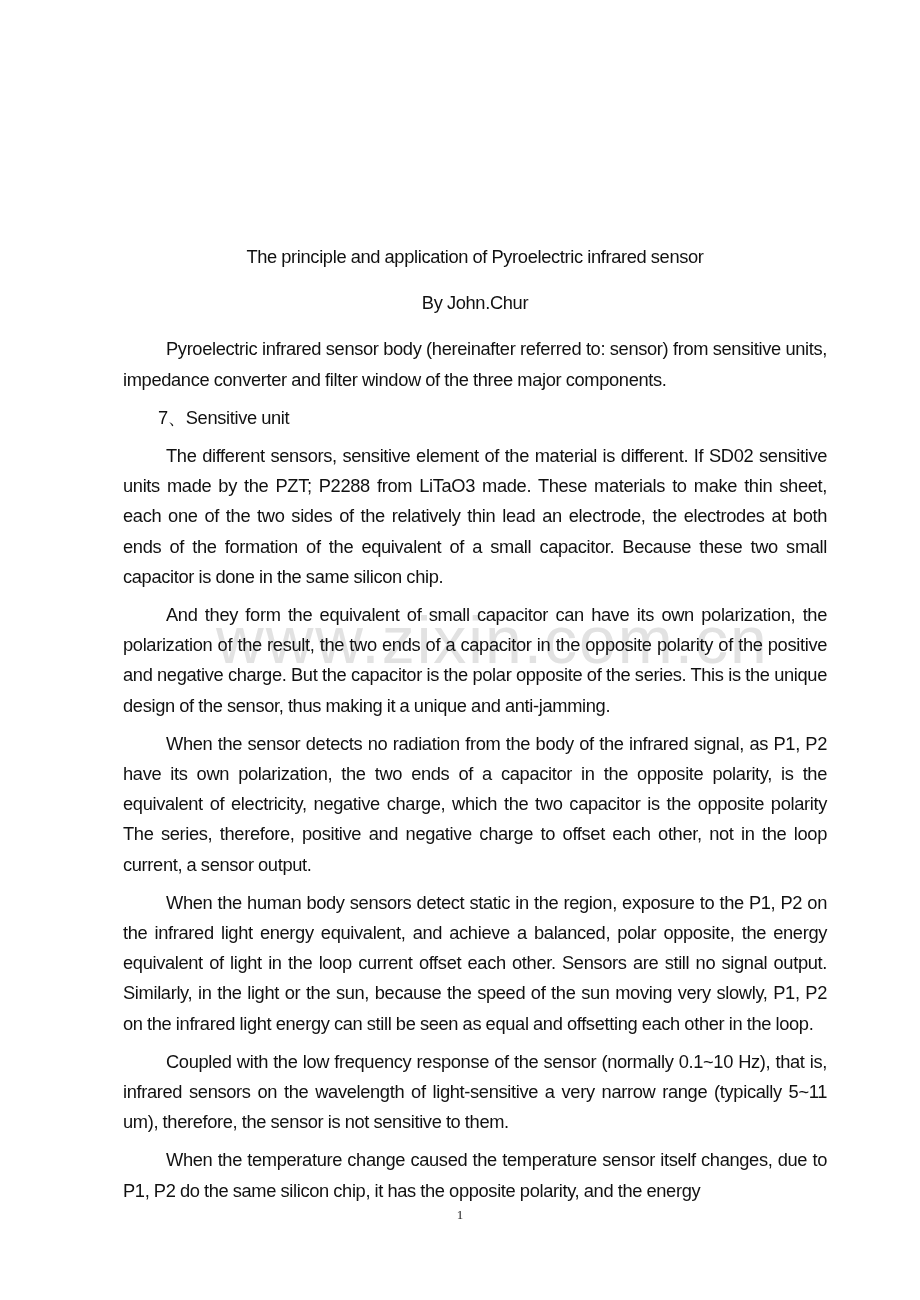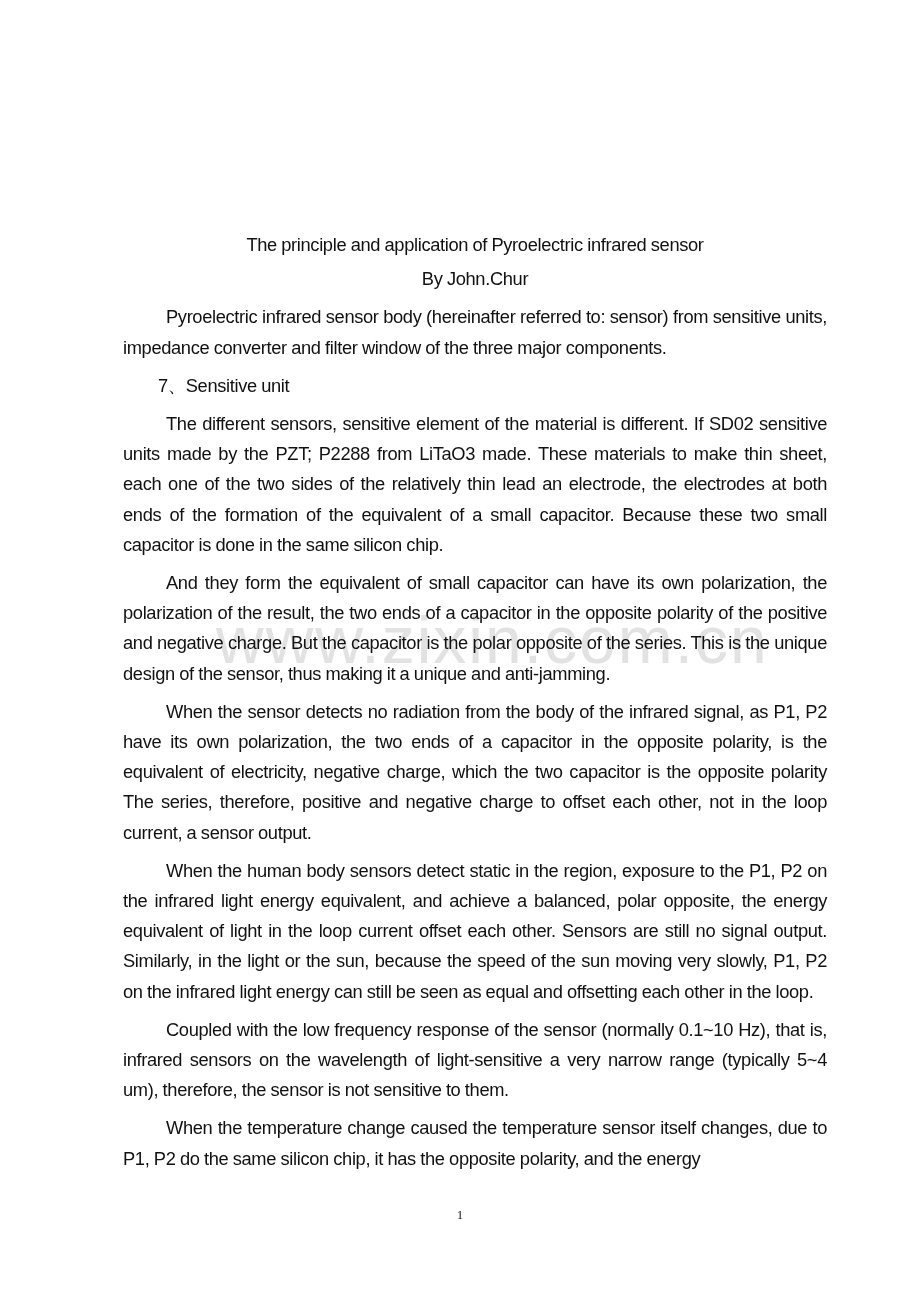--- a/index.html
+++ b/index.html
@@ -27,21 +27,21 @@
       left: 115px;
       top: 226px;
       width: 720px;
       font-size: 18.3px;
       line-height: 30.2px;
       letter-spacing: -0.35px;
       word-spacing: -0.3px;
     }
     .title, .author {
       text-align: center;
-      margin: 4px;
+      margin: 16px;
     }
     .para {
       margin: 8px;
       text-indent: 43px;
       text-align: justify;
       text-align-last: left;
     }
     .heading {
       margin: 0;
       text-indent: 43px;
@@ -80,18 +80,18 @@
 
   <div class="content">
     <p class="title">The principle and application of Pyroelectric infrared sensor</p>
     <p class="author">By John.Chur</p>
     <p class="para">Pyroelectric infrared sensor body (hereinafter referred to: sensor) from sensitive units, impedance converter and filter window of the three major components.</p>
     <p class="heading">7、Sensitive unit</p>
     <p class="para">The different sensors, sensitive element of the material is different. If SD02 sensitive units made by the PZT; P2288 from LiTaO3 made. These materials to make thin sheet, each one of the two sides of the relatively thin lead an electrode, the electrodes at both ends of the formation of the equivalent of a small capacitor. Because these two small capacitor is done in the same silicon chip.</p>
     <p class="para">And they form the equivalent of small capacitor can have its own polarization, the polarization of the result, the two ends of a capacitor in the opposite polarity of the positive and negative charge. But the capacitor is the polar opposite of the series. This is the unique design of the sensor, thus making it a unique and anti-jamming.</p>
     <p class="para">When the sensor detects no radiation from the body of the infrared signal, as P1, P2 have its own polarization, the two ends of a capacitor in the opposite polarity, is the equivalent of electricity, negative charge, which the two capacitor is the opposite polarity The series, therefore, positive and negative charge to offset each other, not in the loop current, a sensor output.</p>
     <p class="para">When the human body sensors detect static in the region, exposure to the P1, P2 on the infrared light energy equivalent, and achieve a balanced, polar opposite, the energy equivalent of light in the loop current offset each other. Sensors are still no signal output. Similarly, in the light or the sun, because the speed of the sun moving very slowly, P1, P2 on the infrared light energy can still be seen as equal and offsetting each other in the loop.</p>
-    <p class="para">Coupled with the low frequency response of the sensor (normally 0.1~10 Hz), that is, infrared sensors on the wavelength of light-sensitive a very narrow range (typically 5~4 um), therefore, the sensor is not sensitive to them.</p>
+    <p class="para">Coupled with the low frequency response of the sensor (normally 0.1~10 Hz), that is, infrared sensors on the wavelength of light-sensitive a very narrow range (typically 5~11 um), therefore, the sensor is not sensitive to them.</p>
     <p class="para">When the temperature change caused the temperature sensor itself changes, due to P1, P2 do the same silicon chip, it has the opposite polarity, and the energy</p>
   </div>
 
   <div class="page-number">1</div>
 </div>
 
 </body></html>

